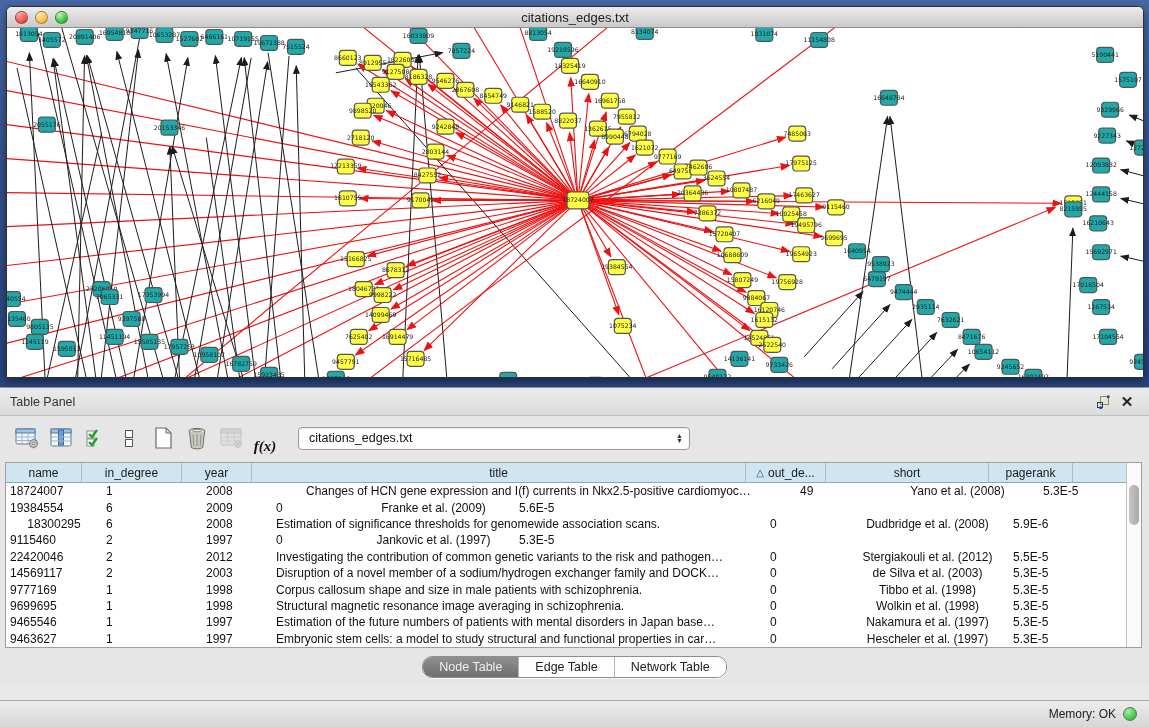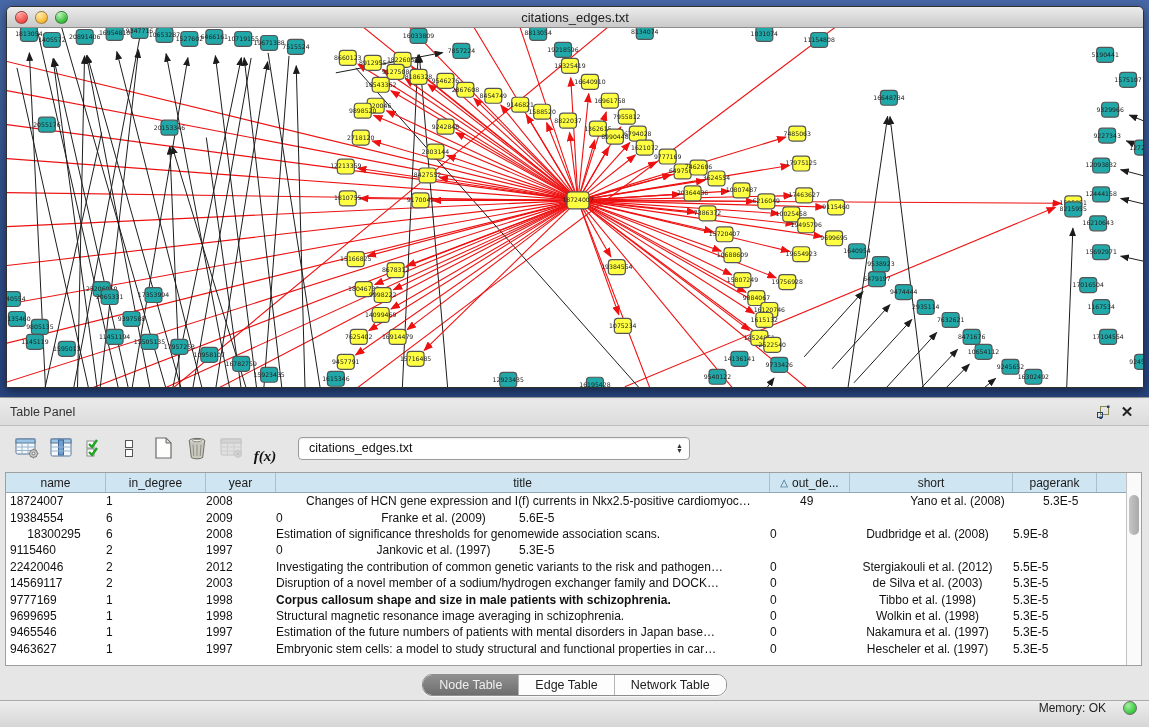--- a/index.html
+++ b/index.html
@@ -74,22 +74,22 @@
     justify-content:center; }
   .seg { display:flex; height:22px; border:1px solid #8e8e8e; border-radius:10px;
     overflow:hidden; background:#fdfdfd; box-shadow:0 1px 1px rgba(255,255,255,.7); }
   .seg-btn { padding:0 16px; font-size:12.5px; color:#222; display:flex;
     align-items:center; border-right:1px solid #b5b5b5; background:#fdfdfd; }
   .seg-btn:last-child { border-right:none; }
   .seg-btn.sel { background:linear-gradient(#909090,#6e6e6e); color:#efefef; }
 
   
   .statusbar { height:27px; flex:0 0 27px; background:linear-gradient(#ededed,#d6d6d6);
-    border-top:1px solid #aaa; display:flex; 
-    justify-content:flex-end; padding:0 12px; gap:17px; }
+    border-top:1px solid #aaa; display:flex; align-items:center;
+    justify-content:flex-end; padding:0 12px; gap:7px;margin-top:18px; }
   .mem-label { font-size:12px; color:#222; }
   .mem-dot { width:14px; height:14px; border-radius:50%;
     background:radial-gradient(circle at 35% 30%,#a5f0a0,#3ecb43 65%,#249a2c);
     border:1px solid #6d6d6d; }
 </style>
 </head>
 <body>
 
 <div class="app">
 
@@ -869,21 +869,21 @@
         <span class="arrows">
             <span>▲</span>
             <span>▼</span>
           </span>
       </div>
     </div>
 
     <div class="tp-tablewrap">
       <div class="grid">
         <div class="grid-head" id="grid-head">
-            <div class="gh-cell" style="width: 100px;">
+            <div class="gh-cell" style="width: 76px;">
               <span>name</span>
             </div>
             <div class="gh-cell" style="width: 100px;">
               <span>in_degree</span>
             </div>
             <div class="gh-cell" style="width: 70px;">
               <span>year</span>
             </div>
             <div class="gh-cell" style="width: 494px;">
               <span>title</span>
@@ -917,21 +917,21 @@
               <div class="cell" style="width: 163px; text-align: center;">Franke et al. (2009)</div>
               <div class="cell" style="width: 84px; text-align: left;">5.6E-5</div>
             </div>
             <div class="row">
               <div class="cell" style="width: 96px; text-align: center;">18300295</div>
               <div class="cell" style="width: 100px; text-align: left;">6</div>
               <div class="cell" style="width: 70px; text-align: left;">2008</div>
               <div class="cell" style="width: 494px; text-align: left;">Estimation of significance thresholds for genomewide association scans.</div>
               <div class="cell" style="width: 80px; text-align: left;">0</div>
               <div class="cell" style="width: 163px; text-align: center;">Dudbridge et al. (2008)</div>
-              <div class="cell" style="width: 84px; text-align: left;">5.9E-8</div>
+              <div class="cell" style="width: 84px; text-align: left;">5.9E-6</div>
             </div>
             <div class="row">
               <div class="cell" style="width: 96px; text-align: left;">9115460</div>
               <div class="cell" style="width: 100px; text-align: left;">2</div>
               <div class="cell" style="width: 70px; text-align: left;">1997</div>
               <div class="cell" style="width: 80px; text-align: left;">0</div>
               <div class="cell" style="width: 163px; text-align: center;">Jankovic et al. (1997)</div>
               <div class="cell" style="width: 84px; text-align: left;">5.3E-5</div>
             </div>
             <div class="row">
@@ -949,21 +949,21 @@
               <div class="cell" style="width: 70px; text-align: left;">2003</div>
               <div class="cell" style="width: 494px; text-align: left;">Disruption of a novel member of a sodium/hydrogen exchanger family and DOCK…</div>
               <div class="cell" style="width: 80px; text-align: left;">0</div>
               <div class="cell" style="width: 163px; text-align: center;">de Silva et al. (2003)</div>
               <div class="cell" style="width: 84px; text-align: left;">5.3E-5</div>
             </div>
             <div class="row">
               <div class="cell" style="width: 96px; text-align: left;">9777169</div>
               <div class="cell" style="width: 100px; text-align: left;">1</div>
               <div class="cell" style="width: 70px; text-align: left;">1998</div>
-              <div class="cell" style="width: 494px; text-align: left; font-weight: bold;">Corpus callosum shape and size in male patients with schizophrenia.</div>
+              <div class="cell" style="width: 494px; text-align: left;">Corpus callosum shape and size in male patients with schizophrenia.</div>
               <div class="cell" style="width: 80px; text-align: left;">0</div>
               <div class="cell" style="width: 163px; text-align: center;">Tibbo et al. (1998)</div>
               <div class="cell" style="width: 84px; text-align: left;">5.3E-5</div>
             </div>
             <div class="row">
               <div class="cell" style="width: 96px; text-align: left;">9699695</div>
               <div class="cell" style="width: 100px; text-align: left;">1</div>
               <div class="cell" style="width: 70px; text-align: left;">1998</div>
               <div class="cell" style="width: 494px; text-align: left;">Structural magnetic resonance image averaging in schizophrenia.</div>
               <div class="cell" style="width: 80px; text-align: left;">0</div>

